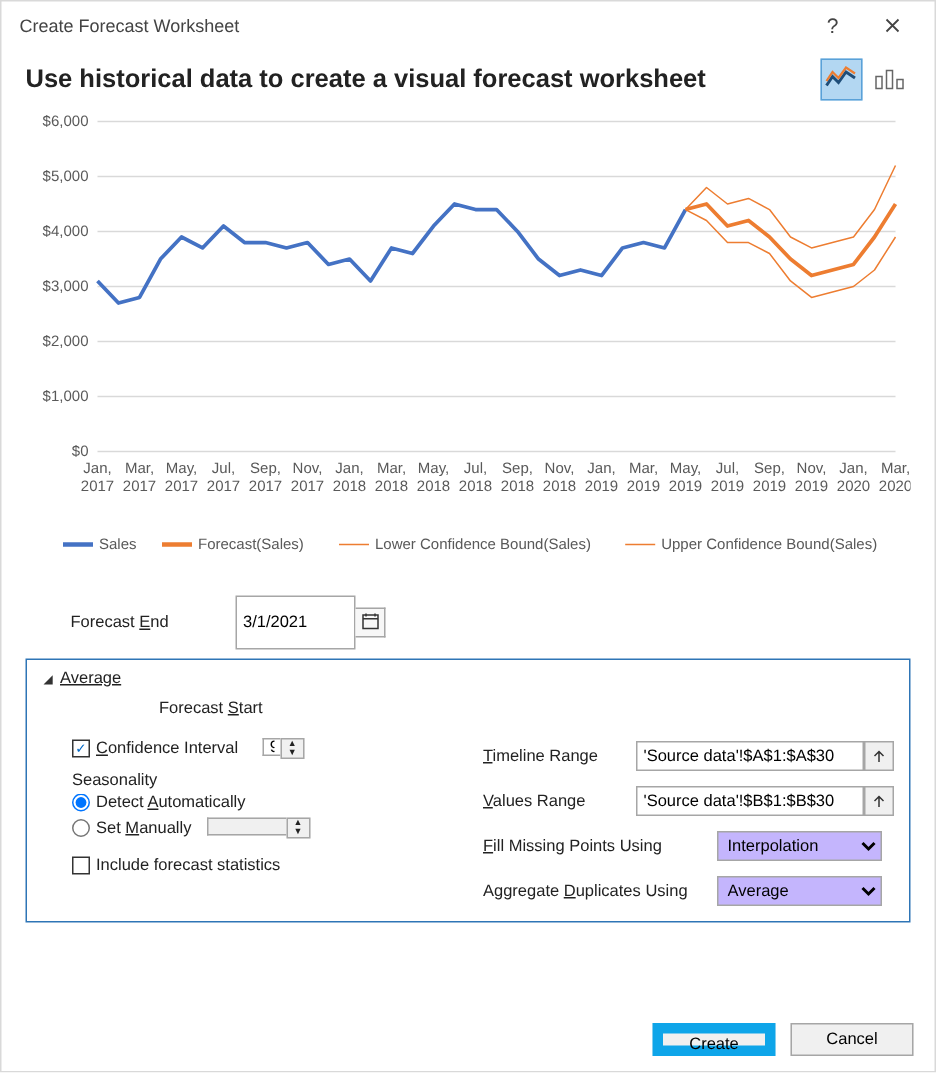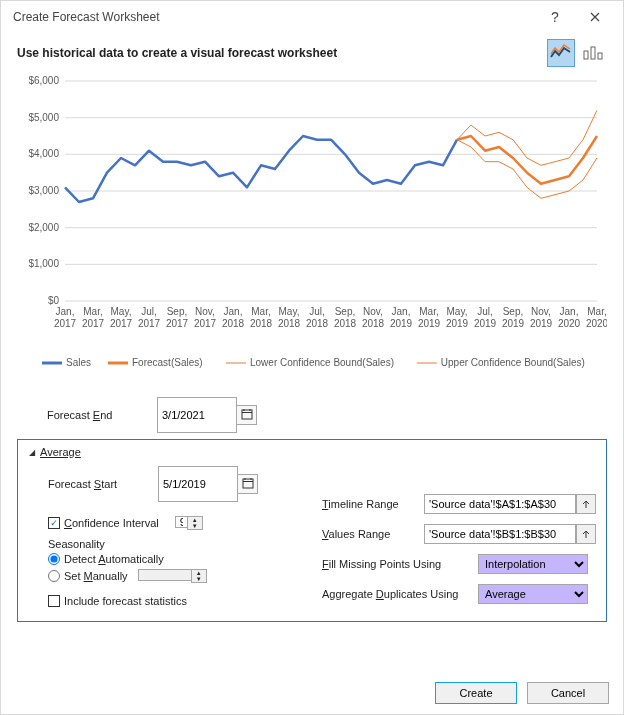--- a/index.html
+++ b/index.html
@@ -29,21 +29,21 @@
   .titlebar .title { font-size: 12px; color: #444; flex: 1; }
   .titlebar .btn-help, .titlebar .btn-close {
     width: 40px; height: 24px; display: flex; align-items: center; justify-content: center;
     font-size: 14px; color: #444; cursor: pointer;
   }
   .content { padding: 6px 16px 0 16px; }
   .subtitle-row {
     display: flex; align-items: center; justify-content: space-between;
     margin-bottom: 6px;
   }
-  .subtitle { font-size: 12px; font-weight: bold; color: #222; text-align: right; }
+  .subtitle { font-size: 17px; font-weight: bold; color: #222; text-align: right; }
   .chart-type-btns { display: flex; gap: 4px; }
   .ct-btn {
     width: 28px; height: 28px; border: 1px solid transparent;
     display: flex; align-items: center; justify-content: center;
     cursor: pointer;
   }
   .ct-btn.active { background: #b3d7f2; border-color: #5aa1d8; }
   .chart-area {
     width: 100%; height: 320px;
   }
@@ -114,21 +114,21 @@
     width: 12px; height: 12px; border: 1px solid #333; display: inline-flex;
     align-items: center; justify-content: center; font-size: 9px; color: #0068c6;
   }
   .footer {
     position: absolute; bottom: 10px; right: 14px; display: flex; gap: 10px;
   }
   .footer button {
     width: 82px; height: 22px; font-size: 11px; border: 1px solid #a6a6a6;
     background: #f0f0f0; cursor: pointer;
   }
-  .footer button.primary { border: 1px solid #0ea5e9; }
+  .footer button.primary { border: 7px solid #0ea5e9; }
   .u { text-decoration: underline; }
   input[disabled] { background: #f0f0f0; color: #888; }
 </style>
 </head>
 <body>
 
 <div class="dialog">
   <div class="titlebar">
     <div class="title">Create Forecast Worksheet</div>
     <div class="btn-help">?</div>
@@ -254,36 +254,23 @@
     </div>
 
     <div class="options-panel">
       <div class="options-header">
         <span class="toggle">◢</span>
         <span class="lbl">Average</span>
       </div>
 
       <div class="cols">
         <div class="col">
-          <div class="row" style="margin-left:20px;">
+          <div class="row" style="flex-direction:column;">
             <div class="label-col">
               Forecast <span class="u">S</span>tart
-            </div>
-            <div class="date-input">
-              <input type="text" value="5/1/2019" style="">
-              <div class="cal-btn">
-                <span>
-                  <svg width="12" height="12" viewBox="0 0 12 12">
-                      <rect x="1" y="2" width="10" height="9" fill="none" stroke="#333"></rect>
-                      <line x1="1" y1="4.5" x2="11" y2="4.5" stroke="#333"></line>
-                      <line x1="3" y1="1" x2="3" y2="3" stroke="#333"></line>
-                      <line x1="9" y1="1" x2="9" y2="3" stroke="#333"></line>
-                    </svg>
-                </span>
-              </div>
             </div>
           </div>
 
           <div class="row check-row" style="margin-top:14px; margin-left:20px;">
             <span class="sq">✓</span>
             <span style="margin-right:12px;">
               <span class="u">C</span>onfidence Interval
             </span>
             <div class="spinner">
               <input type="text" value="95%" style="">

